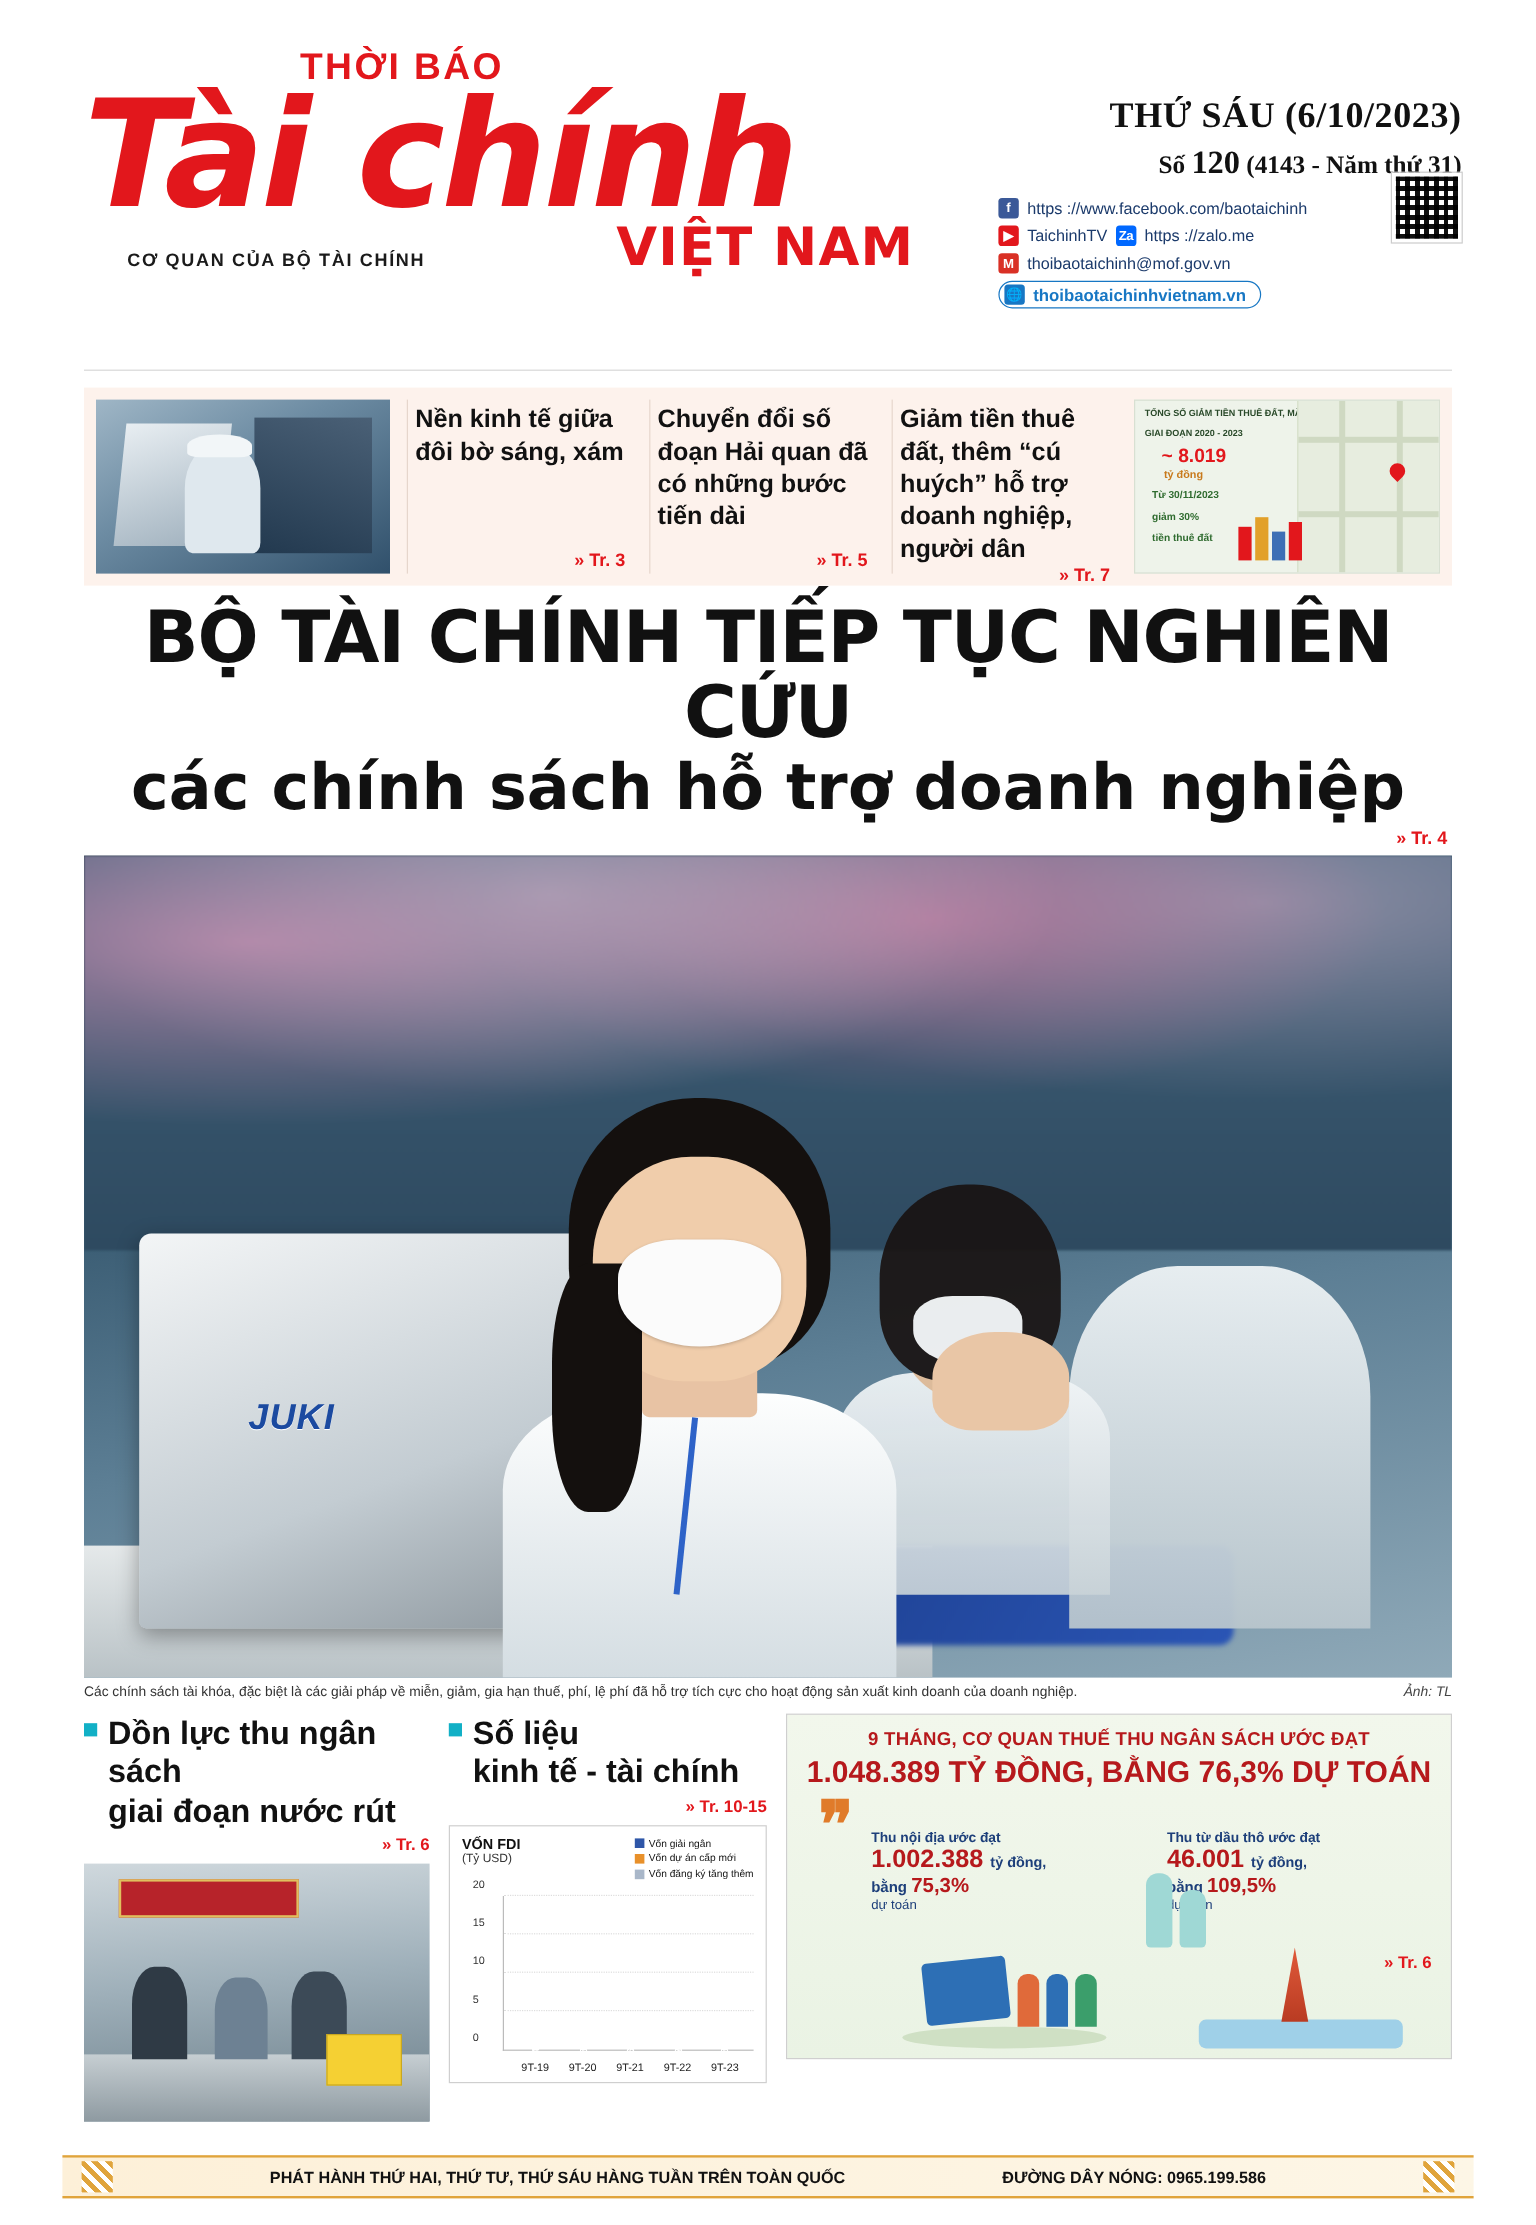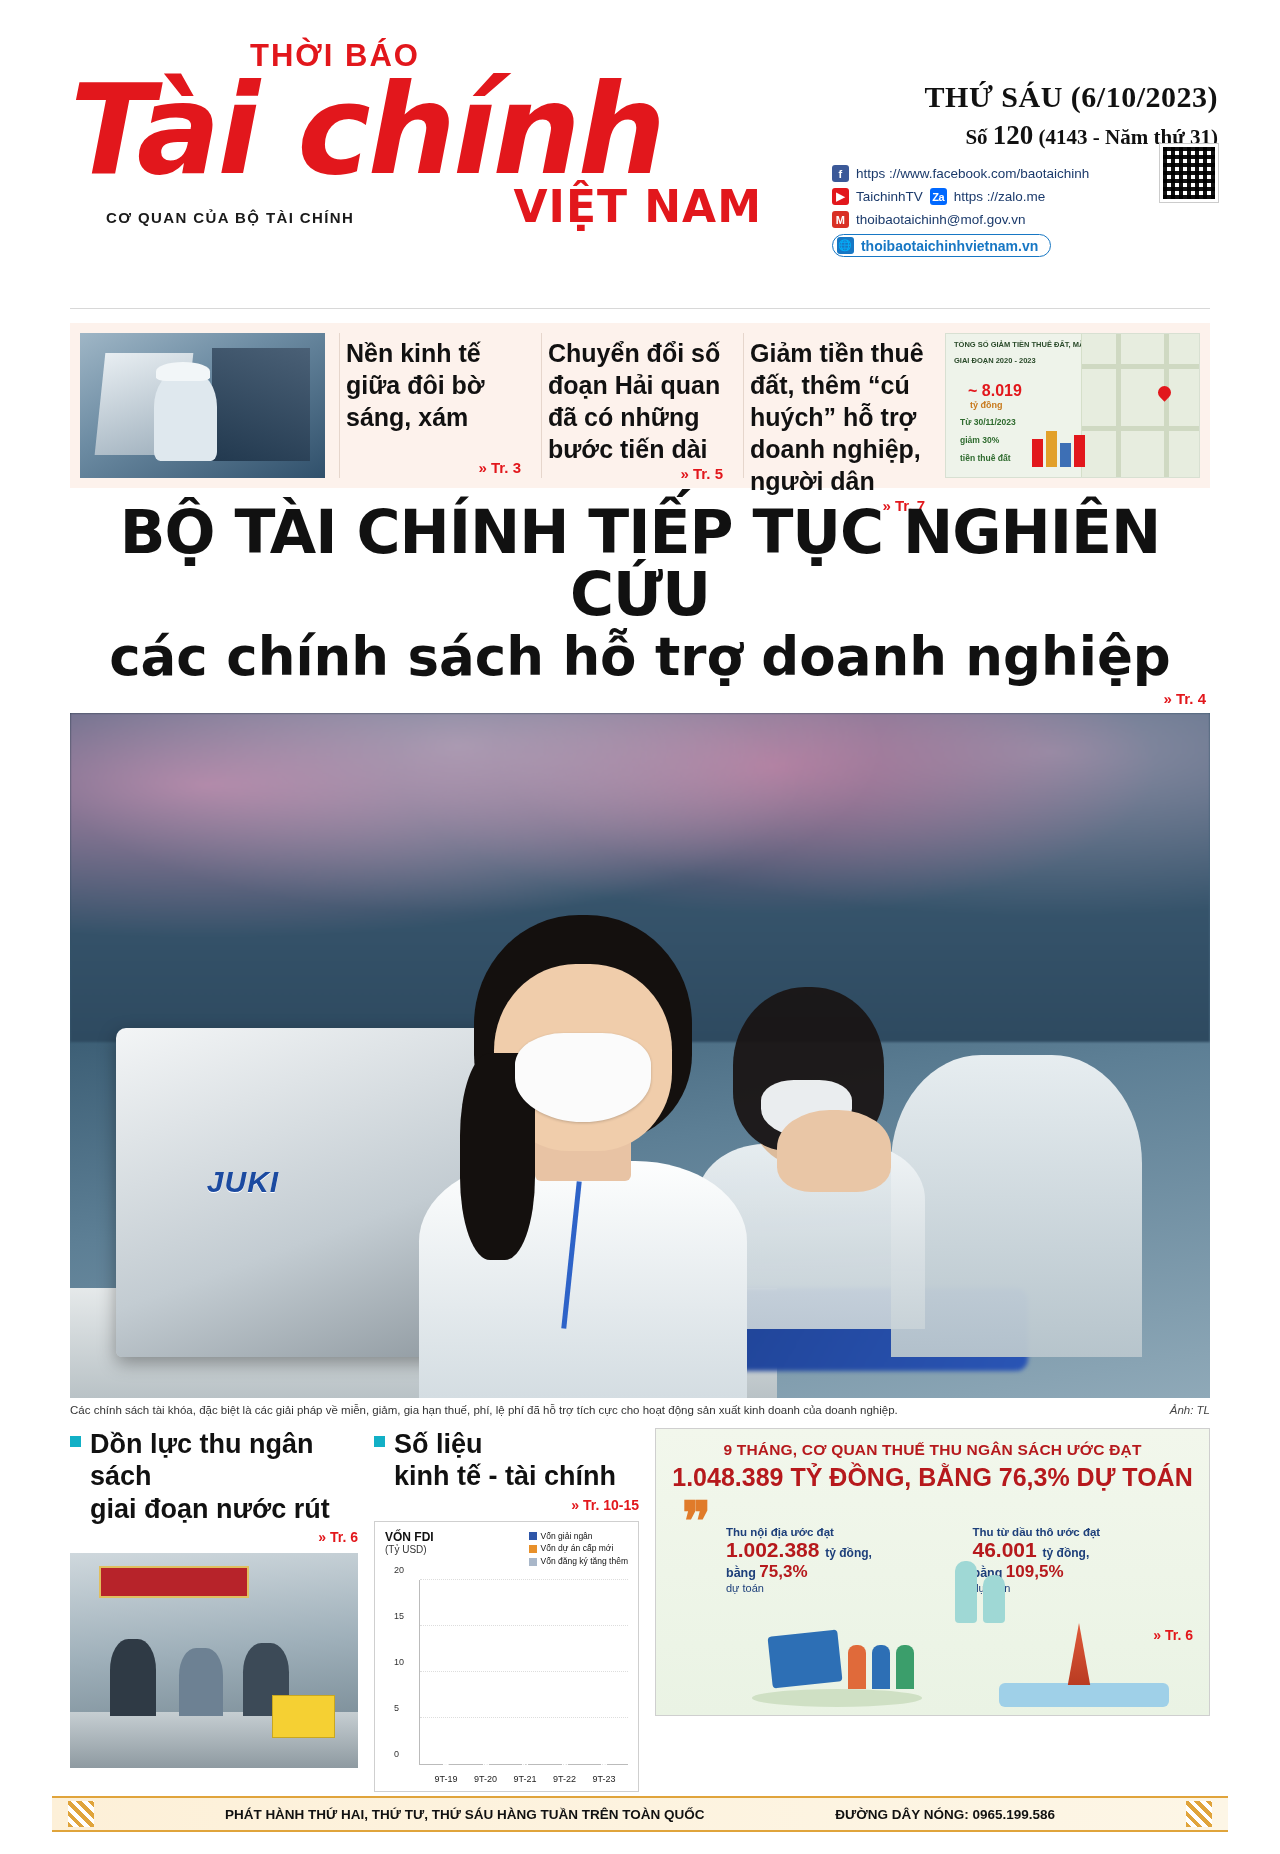--- a/index.html
+++ b/index.html
@@ -173,21 +173,21 @@
     background:#f2f6f8; border-radius:50% 50% 20% 20%;
   }
   .teaser-col {
     flex:1 1 0;
     display:flex; flex-direction:column; justify-content:space-between;
     padding:4px 6px 2px 6px;
     border-left:1px solid #e6d6cc;
   }
   .teaser-col:first-of-type { border-left:none; }
   .teaser-title {
-    font-size:25px;
+    font-size:21px;
     font-weight:bold;
     line-height:1.28;
     color:#111;
   }
   .teaser-page {
     color:#e2171c;
     font-weight:bold;
     font-size:15px;
     text-align:right;
   }
@@ -197,21 +197,21 @@
     border:1px solid #d8e0d2;
     position:relative;
     overflow:hidden;
   }
   .ti-head {
     font-size:7.5px; font-weight:bold; color:#2a4a2a;
     padding:6px 8px 0 8px; line-height:1.3;
   }
   .ti-big {
     color:#e2171c; font-weight:bold; font-size:16px;
-    padding-left:22px; margin-top:16px;
+    padding-left:22px; margin-top:6px;
   }
   .ti-small { color:#c8791b; font-size:9px; font-weight:bold; padding-left:24px; }
   .ti-note { color:#2f6b2f; font-size:8.5px; font-weight:bold; padding-left:14px; margin-top:7px; line-height:1.35;}
   .ti-map {
     position:absolute; right:0; top:0; width:118px; height:100%;
     background:#e7eddf;
     border-left:1px solid #d5dfc9;
   }
   .ti-map .road { position:absolute; background:#cfd9c2; }
   .ti-pin {
@@ -389,21 +389,21 @@
   .sp-p1 { position:absolute; left:14%; bottom:24%; width:16%; height:36%;
     background:#2f3a45; border-radius:40% 40% 0 0; }
   .sp-p2 { position:absolute; left:38%; bottom:24%; width:15%; height:32%;
     background:#6d8193; border-radius:40% 40% 0 0; }
   .sp-p3 { position:absolute; left:60%; bottom:24%; width:16%; height:34%;
     background:#3c4a57; border-radius:40% 40% 0 0; }
   
   .chart-box {
     margin-top:8px;
     border:1px solid #cfcfcf;
-    height:271px;
+    height:215px;
     padding:8px 10px 6px 10px;
     position:relative;
     background:#fff;
   }
   .chart-head { display:flex; justify-content:space-between; }
   .chart-title { font-size:12px; font-weight:bold; color:#111; }
   .chart-unit { font-size:10px; color:#333; }
   .legend { font-size:8.5px; line-height:1.5;text-align:right; }
   .legend div { display:flex; align-items:center; gap:4px; }
   .legend i { width:8px; height:8px; display:inline-block; }

